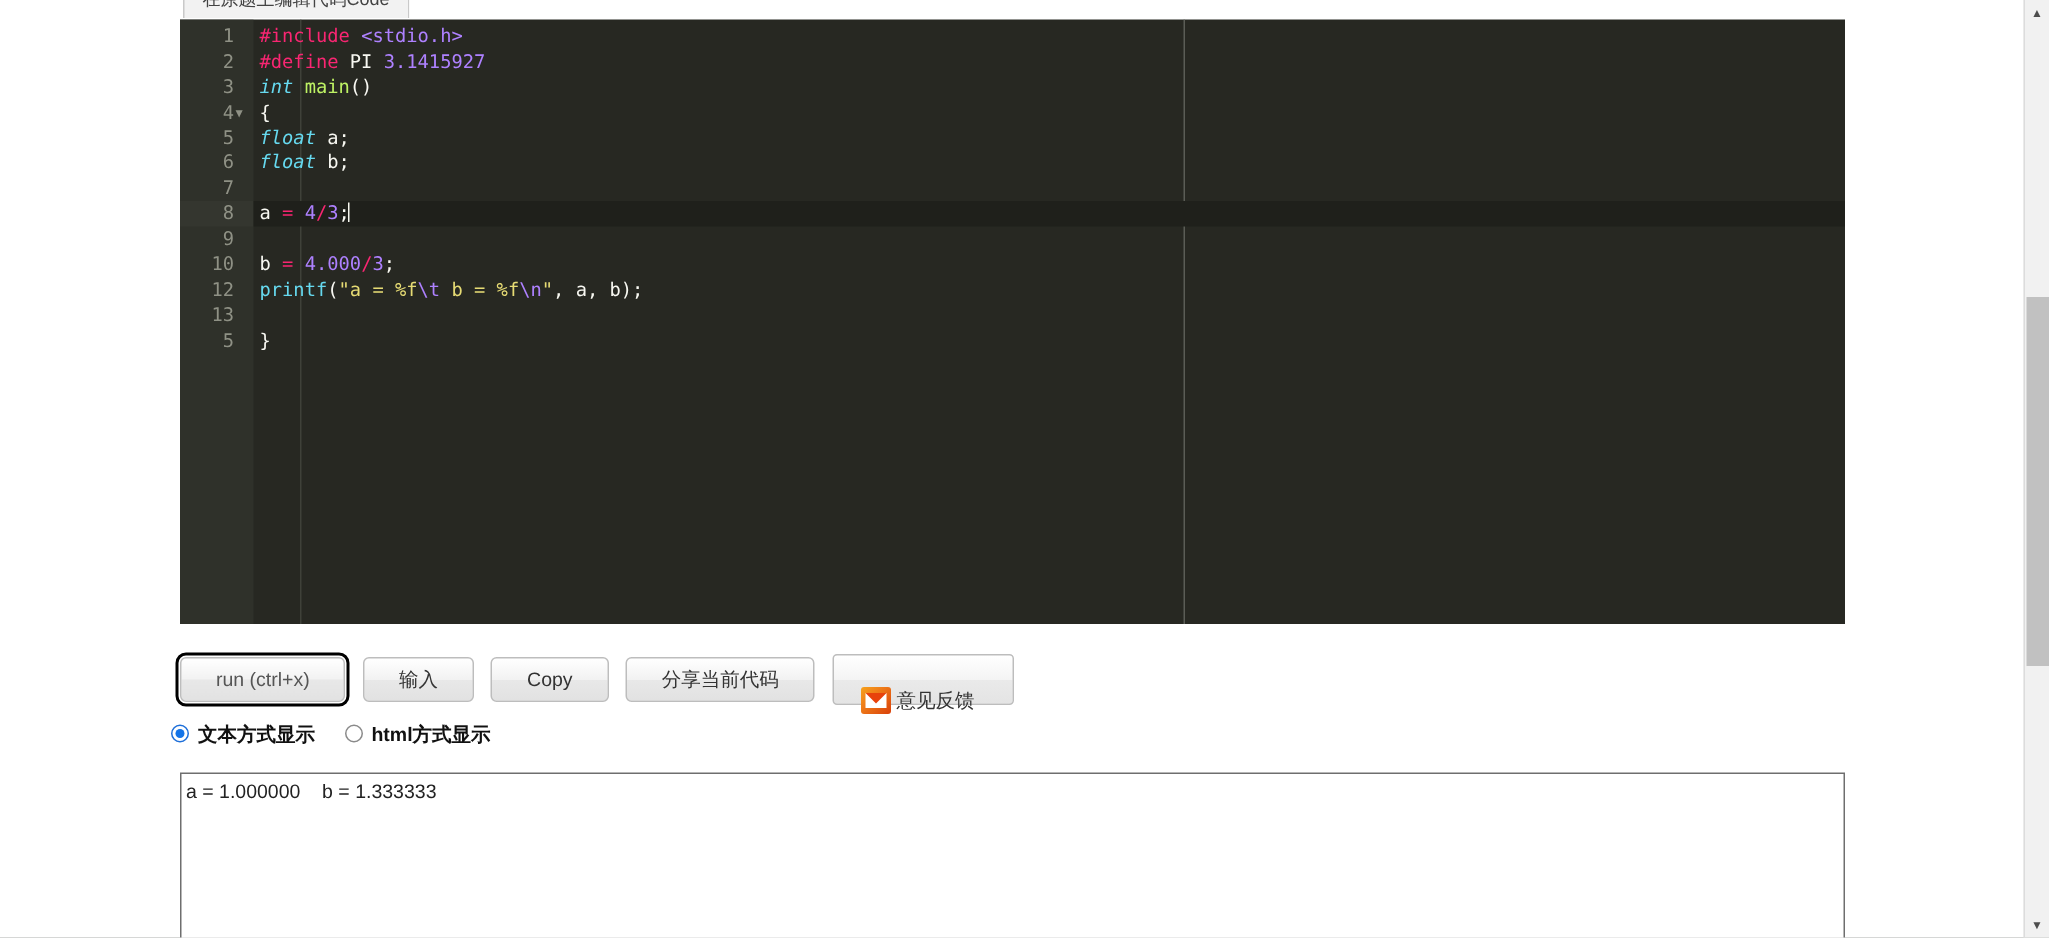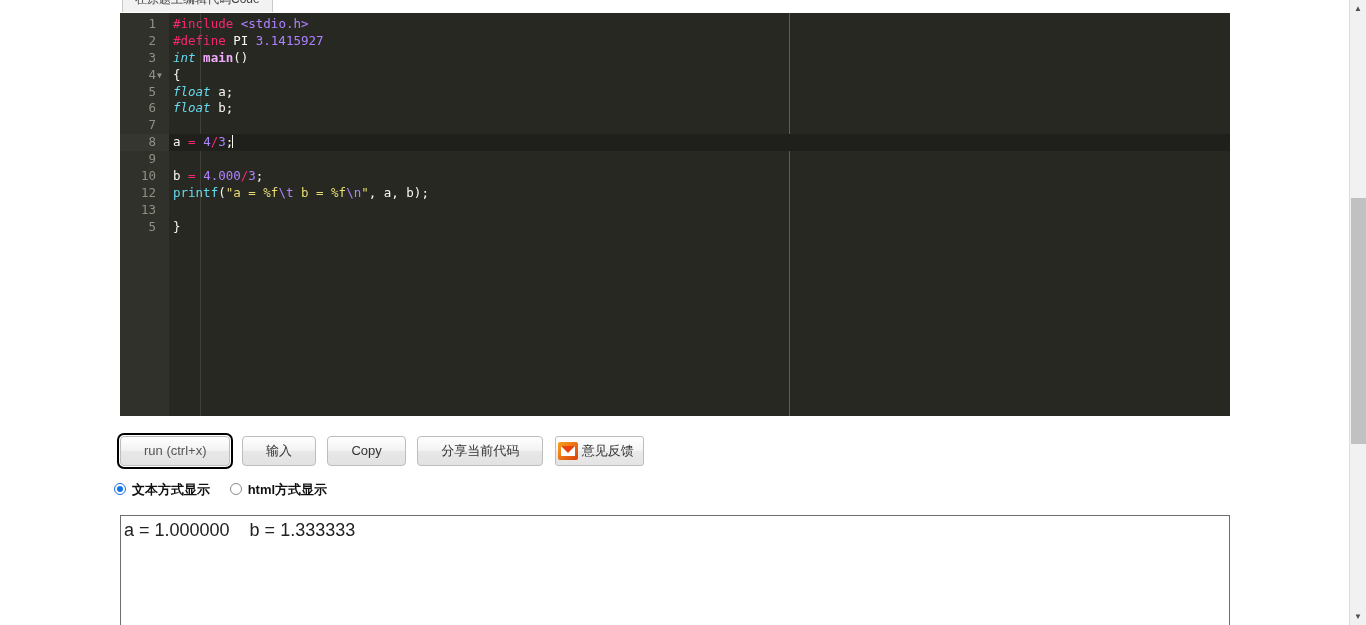--- a/index.html
+++ b/index.html
@@ -136,21 +136,21 @@
   }
   .t-plain  { color: #f8f8f2; }
   .t-pre    { color: #f92672; }
   .t-str    { color: #e6db74; }
   .t-num    { color: #ae81ff; }
   .t-type   { color: #66d9ef; font-style: italic; }
   .t-kw     { color: #f92672; }
   .t-fn     { color: #66d9ef; }
   .t-op     { color: #f92672; }
   .t-esc    { color: #ae81ff; }
-  .t-ident  { color: #f0abfc; font-weight: bold; }
+  .t-ident  { color: #bef264; }
 
   
   .btn-bar {
     position: absolute;
     left: 120px;
     top: 436px;
     height: 32px;
   }
   .btn {
     display: inline-block;
@@ -169,21 +169,21 @@
     cursor: pointer;
   }
   .btn.focused {
     outline: 2px solid #000000;
     outline-offset: 1px;
     color: #555555;
   }
   .btn-feedback {
     display: inline-block;
     height: 30px;
-    padding: 0;
+    padding: 16px;
     margin-right: 7px;
     background: linear-gradient(to bottom, #ffffff 0%, #f4f4f4 50%, #eaeaea 51%, #e4e4e4 100%);
     border: 1px solid #bdbdbd;
     border-radius: 3px;
     box-sizing: border-box;
     vertical-align: middle;
     white-space: nowrap;
     cursor: pointer;
   }
   .mail-icon {
@@ -273,21 +273,21 @@
     width: 1110px;
     height: 130px;
     background: #ffffff;
     border: 1px solid #6e6e6e;
     box-sizing: border-box;
     overflow: hidden;
   }
   .output-text {
     margin: 4px 0 0 3px;
     font-family: "Liberation Sans", sans-serif;
-    font-size: 18px;
+    font-size: 13px;
     color: #222222;
     white-space: pre;
   }
 
   
   .scrollbar {
     position: absolute;
     right: 0;
     top: 0;
     width: 17px;

